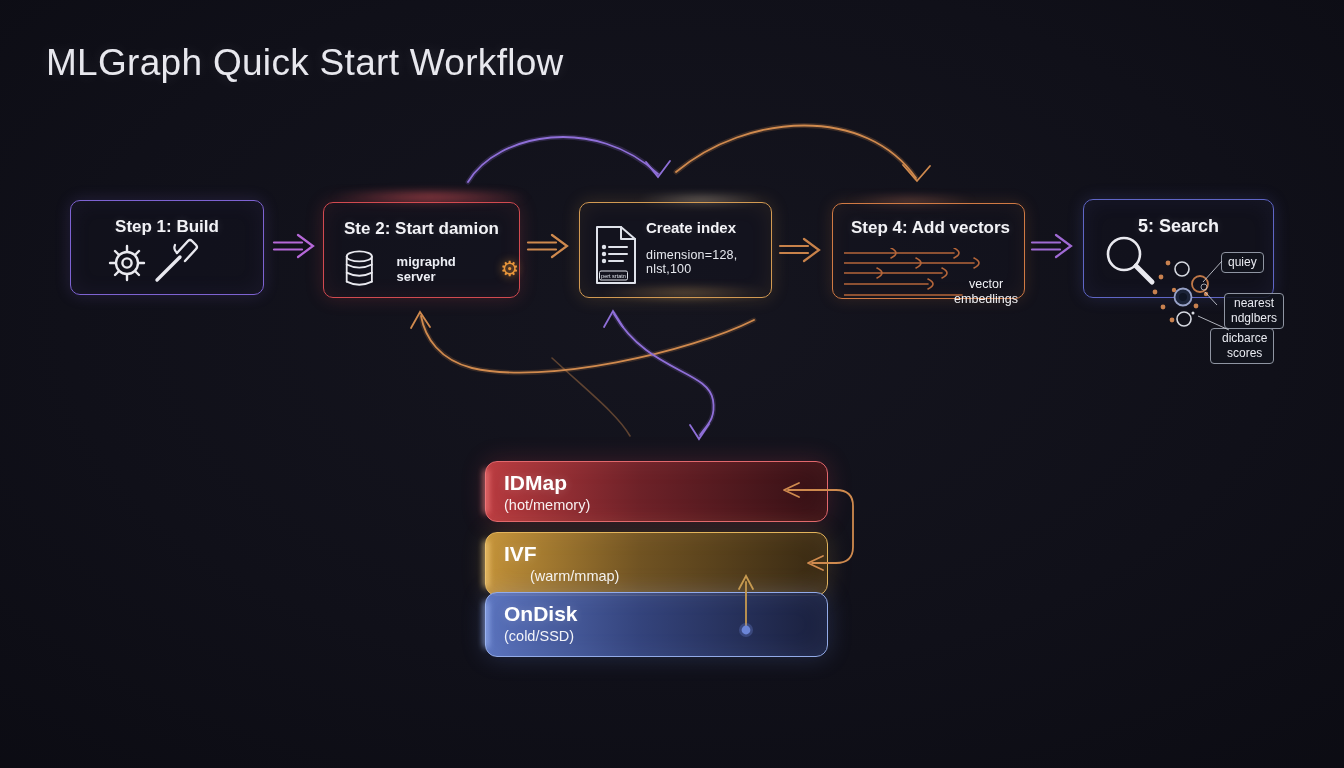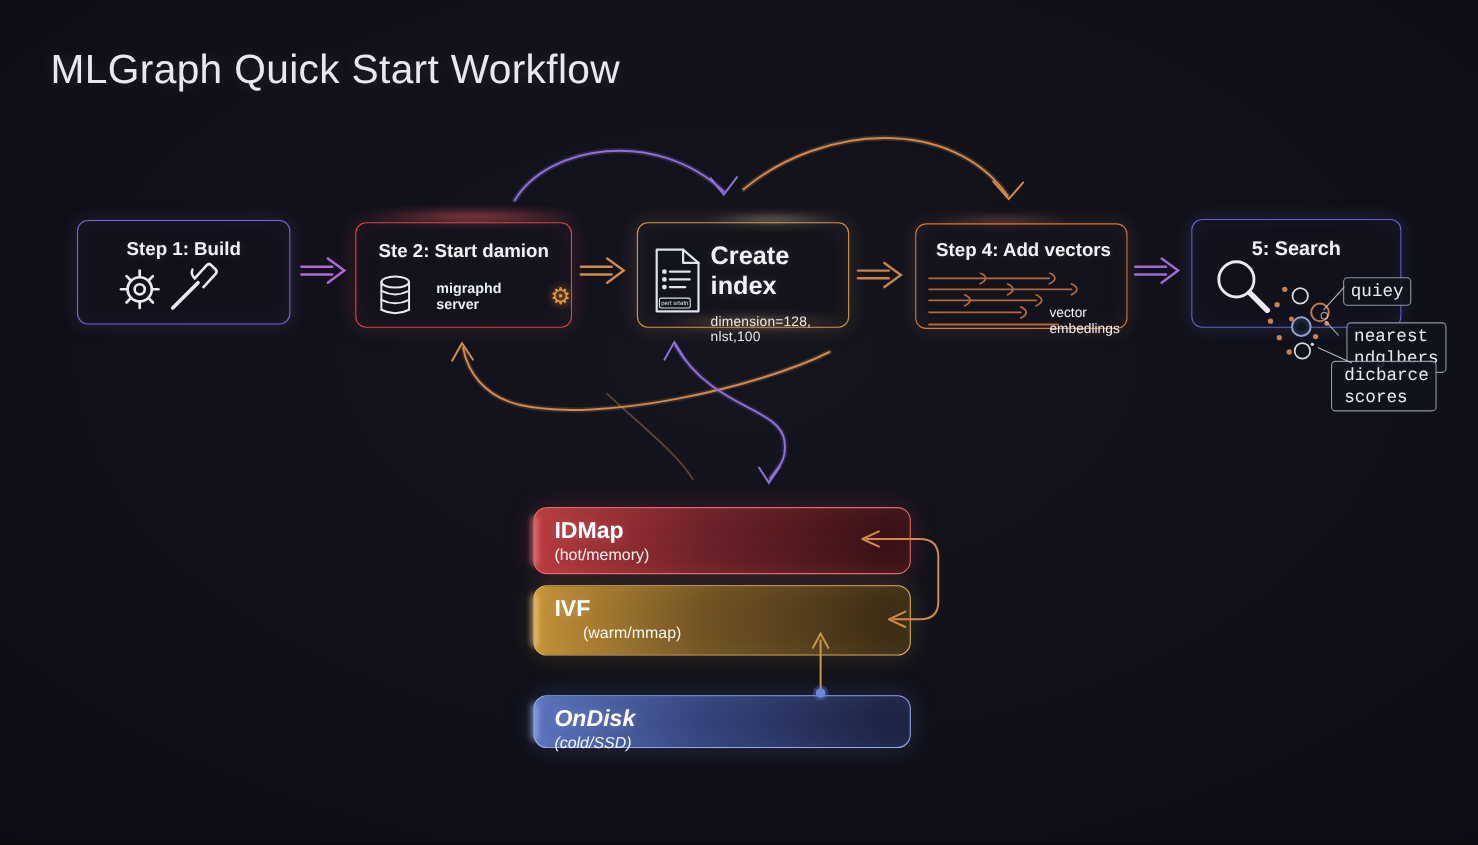--- a/index.html
+++ b/index.html
@@ -15,55 +15,55 @@
   }
   
   .step { position:absolute; border-radius:10px; background:rgba(21,21,32,.30); }
   .s1 { left:70px;  top:200px; width:192px; height:93px; border:1.6px solid #7e63d2; box-shadow:0 0 16px rgba(125,98,210,.20), inset 0 0 22px rgba(125,98,210,.08); }
   .s2 { left:323px; top:202px; width:195px; height:94px; border:1.6px solid #d24a50; box-shadow:0 0 18px rgba(210,74,80,.22),  inset 0 0 22px rgba(210,74,80,.09); }
   .s3 { left:579px; top:202px; width:191px; height:94px; border:1.6px solid #d29a52; box-shadow:0 0 18px rgba(210,154,82,.20), inset 0 0 22px rgba(210,154,82,.09); }
   .s4 { left:832px; top:203px; width:191px; height:94px; border:1.6px solid #d07a44; box-shadow:0 0 16px rgba(208,122,68,.18), inset 0 0 20px rgba(208,122,68,.08); }
   .s5 { left:1083px;top:199px; width:189px; height:97px; border:1.6px solid #5f66c6; box-shadow:0 0 16px rgba(95,102,198,.22), inset 0 0 22px rgba(95,102,198,.09); }
   .step-label { font-weight:bold; font-size:17px; color:#f2f2f6; text-align:center; margin-top:16px; text-shadow:0 0 10px rgba(255,255,255,.14); }
   .s3 .step-label, .s4 .step-label { text-align:left; }
-  .s3 .step-label { margin:16px 0 0 66px; font-size:23px; }
+  .s3 .step-label { margin:16px 0 0 66px; font-size:15px; }
   .s4 .step-label { margin:14px 0 0 18px; }
   .s5 .step-label { font-size:18px; }
   .sub-row { display:flex; align-items:center; margin:8px 0 0 20px; }
   .sub-text { font-size:13px; font-weight:bold; color:#eceef4; }
   .dim-text { font-size:12.5px; color:#e7e9ef; margin:12px 0 0 66px; letter-spacing:.2px; }
   .gear-orange { font-family:"DejaVu Sans",sans-serif; font-size:21px; color:#e8953a; margin-left:12px; text-shadow:0 0 8px rgba(232,149,58,.8); }
-  .vec-label { position:absolute; right:6px; bottom:-8px; font-size:12.5px; color:#f0f1f5; text-align:left; line-height:1.15; }
+  .vec-label { position:absolute; right:6px; bottom:-8px; font-size:12.5px; color:#f0f1f5; text-align:center; line-height:1.15; }
   
   .glow { position:absolute; border-radius:50%; filter:blur(4px); pointer-events:none; }
   .glow-red    { left:330px; top:190px; width:200px; height:14px; background:radial-gradient(closest-side, rgba(255,95,100,.65), rgba(255,95,100,0)); }
   .glow-gold   { left:600px; top:286px; width:170px; height:13px; background:radial-gradient(closest-side, rgba(255,195,110,.55), rgba(255,195,110,0)); }
   .glow-white3 { left:636px; top:195px; width:130px; height:10px; background:radial-gradient(closest-side, rgba(255,238,214,.5), rgba(255,238,214,0)); }
   .glow-top4   { left:846px; top:196px; width:130px; height:10px; background:radial-gradient(closest-side, rgba(255,150,120,.4), rgba(255,150,120,0)); }
   
   .tier { position:absolute; left:485px; width:343px; border-radius:12px; padding:9px 0 0 18px; box-sizing:border-box; }
   .tier:before { content:""; position:absolute; left:-2px; top:12%; bottom:12%; width:4px; border-radius:4px; filter:blur(3px); opacity:.95; }
   .tier-idmap { top:461px; height:61px; border:1.6px solid #e2686d;
     background:linear-gradient(92deg, rgba(198,62,66,.92) 0%, rgba(124,36,42,.86) 45%, rgba(54,16,20,.92) 100%);
     box-shadow:0 0 24px rgba(220,70,80,.22), inset 0 0 26px rgba(255,120,120,.10); }
   .tier-idmap:before { background:#ff8a8a; }
   .tier-ivf { top:532px; height:64px; border:1.6px solid #e3b45c;
     background:linear-gradient(92deg, rgba(206,154,58,.94) 0%, rgba(128,94,36,.86) 45%, rgba(58,42,18,.92) 100%);
     box-shadow:0 0 24px rgba(222,170,80,.20), inset 0 0 26px rgba(255,210,130,.10); }
   .tier-ivf:before { background:#ffd98a; }
-  .tier-ondisk { top:632px; height:48px; border:1.6px solid #93abe8;
+  .tier-ondisk { top:592px; height:65px; border:1.6px solid #93abe8;
     background:linear-gradient(92deg, rgba(94,120,198,.94) 0%, rgba(58,76,140,.86) 45%, rgba(26,32,62,.92) 100%);
-    box-shadow:0 0 24px rgba(110,140,230,.22), inset 0 0 26px rgba(150,180,255,.10);font-style:italic; }
+    box-shadow:0 0 24px rgba(110,140,230,.22), inset 0 0 26px rgba(150,180,255,.10); }
   .tier-ondisk:before { background:#a9c0ff; }
   .tier-name { font-size:21px; font-weight:bold; color:#ffffff; text-shadow:0 0 10px rgba(255,255,255,.2); }
   .tier-detail { font-size:14.5px; color:rgba(255,255,255,.93); margin-top:2px; }
   .tier-ivf .tier-detail { margin-left:26px; }
   
   .callout { position:absolute; border:1px solid #8f95a2; border-radius:4px; background:rgba(17,19,28,.88);
-    color:#e8eaf0; font-size:16px; line-height:1.25; text-align:left; padding:2px 6px;font-family:Liberation Mono, monospace; }
+    color:#e8eaf0; font-size:12px; line-height:1.25; text-align:center; padding:2px 6px; }
   .c1 { left:1221px; top:252px; }
   .c2 { left:1224px; top:293px; }
   .c3 { left:1210px; top:328px;padding-left:11px; }
   
   .overlay { position:absolute; left:0; top:0; pointer-events:none; }
   .inbox-svg { position:absolute; }
 </style>
 </head>
 <body>
 

